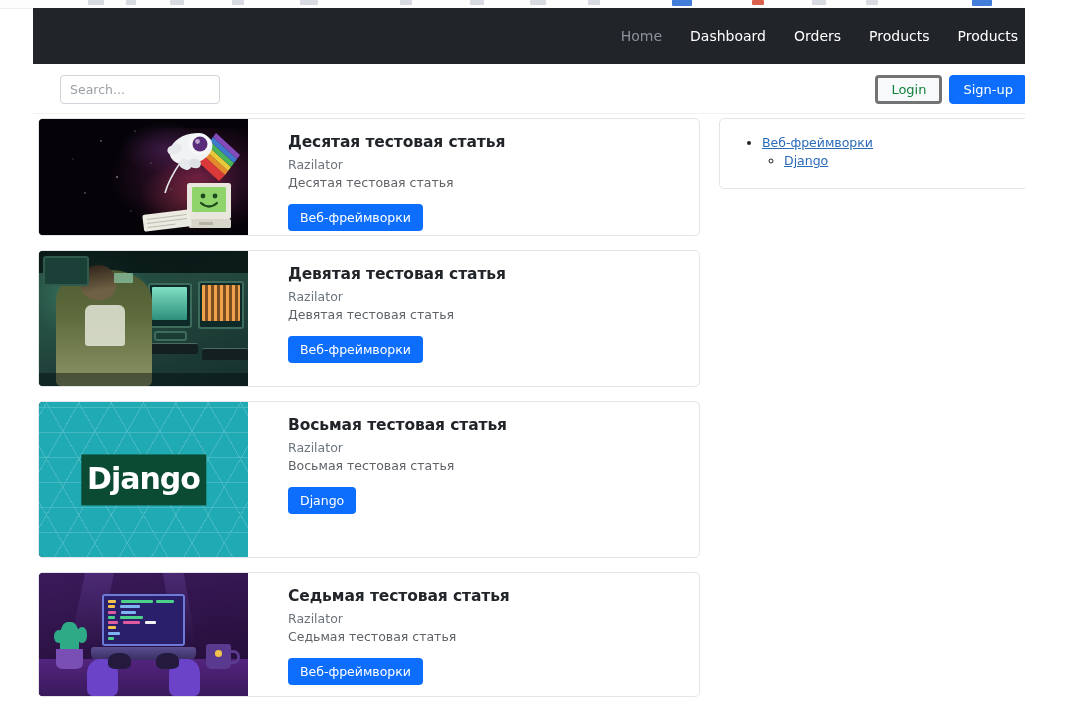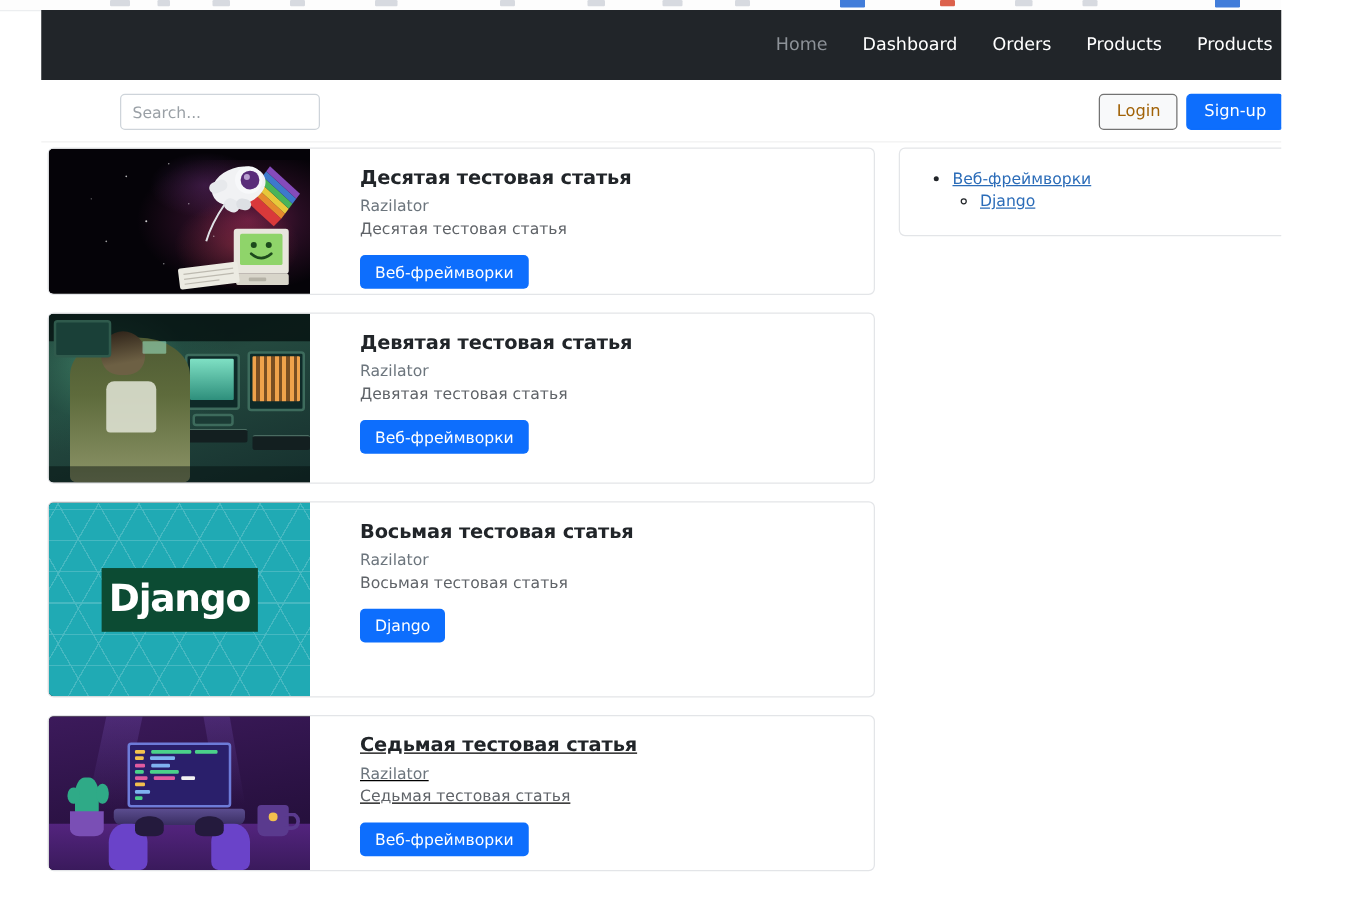--- a/index.html
+++ b/index.html
@@ -41,31 +41,31 @@
   
   .subbar {
     position:absolute; top:64px; left:33px; width:1013px; height:50px;
     background:#ffffff; border-bottom:1px solid #f1f1f1;
   }
   .search-input {
     position:absolute; left:27px; top:11px; width:160px; height:29px;
     border:1px solid #ced4da; border-radius:4px;
     font-size:12.5px; color:#6c757d; padding:0 9px;
     font-family:"DejaVu Sans","Liberation Sans",sans-serif;
-    background:#fff; outline:none;margin-left:36px;
+    background:#fff; outline:none;
   }
   .search-input::placeholder { color:#9aa0a6; }
   .auth {
     position:absolute; right:19px; top:11px; height:29px;
     display:flex; align-items:center; gap:7px;
   }
   .btn-login {
     height:29px; padding:0 13px; display:flex; align-items:center;
-    font-size:13px; color:#a16207; background:#f8f9fa;
-    border:1px solid #737373; border-radius:4px; cursor:pointer;
+    font-size:13px; color:#15803d; background:#f8f9fa;
+    border:3px solid #737373; border-radius:4px; cursor:pointer;
     font-family:"DejaVu Sans","Liberation Sans",sans-serif;
     text-align:right;
   }
   .btn-signup {
     height:29px; padding:0 13px; display:flex; align-items:center;
     font-size:13px; color:#ffffff; background:#0d6efd;
     border:1px solid #0d6efd; border-radius:4px; cursor:pointer;
     font-family:"DejaVu Sans","Liberation Sans",sans-serif;
   }
 
@@ -325,21 +325,21 @@
           </div>
         </div>
         <div class="card-body">
           <div class="card-title">Восьмая тестовая статья</div>
           <div class="card-author">Razilator</div>
           <div class="card-excerpt">Восьмая тестовая статья</div>
           <a class="card-tag">Django</a>
         </div>
       </div>
 
-      <div class="card" style="height:125px;text-decoration:underline;">
+      <div class="card" style="height:125px;">
         <div class="card-img">
           <div class="img-fill pl-bg"></div>
           <div class="pl-beam" style="left:18%; top:0; width:14%; height:62%; transform:skewX(-12deg);"></div>
           <div class="pl-beam" style="left:62%; top:0; width:10%; height:58%; transform:skewX(10deg);"></div>
           <div class="pl-desk"></div>
           <div class="pl-lapscr">
             <div class="pl-code" style="left:6%;  top:9%;  width:10%; background:#f2c14e;"></div>
             <div class="pl-code" style="left:22%; top:9%;  width:40%; background:#4bd18a;"></div>
             <div class="pl-code" style="left:66%; top:9%;  width:22%; background:#4bd18a;"></div>
             <div class="pl-code" style="left:6%;  top:20%; width:8%;  background:#f2c14e;"></div>

